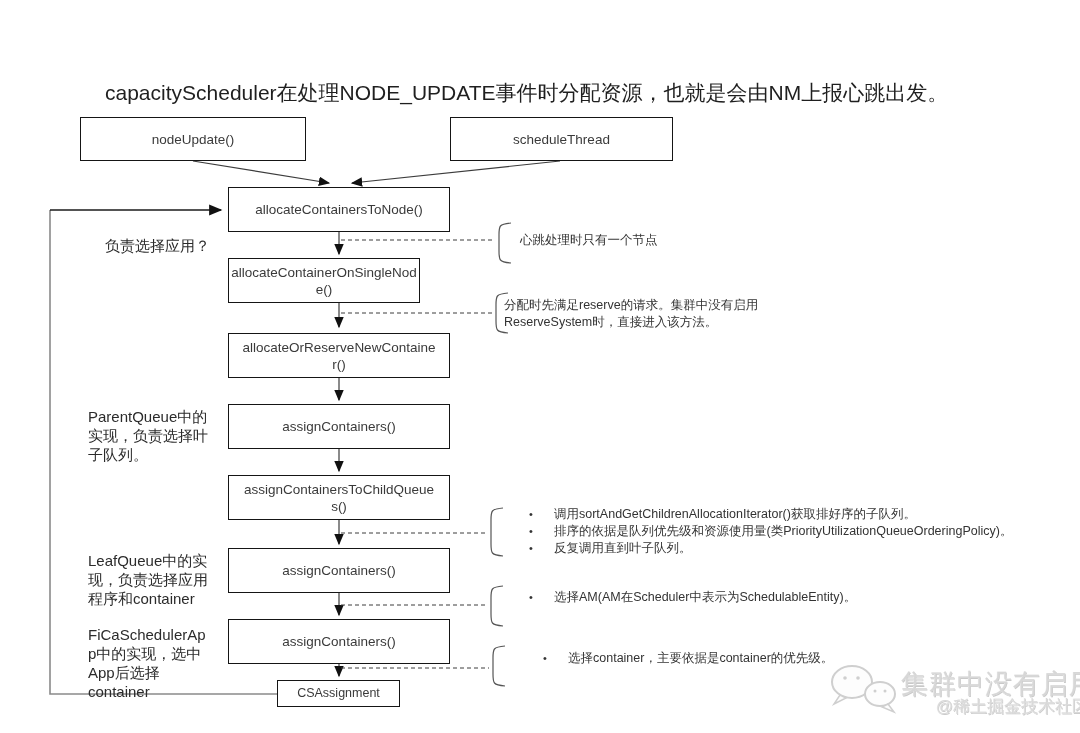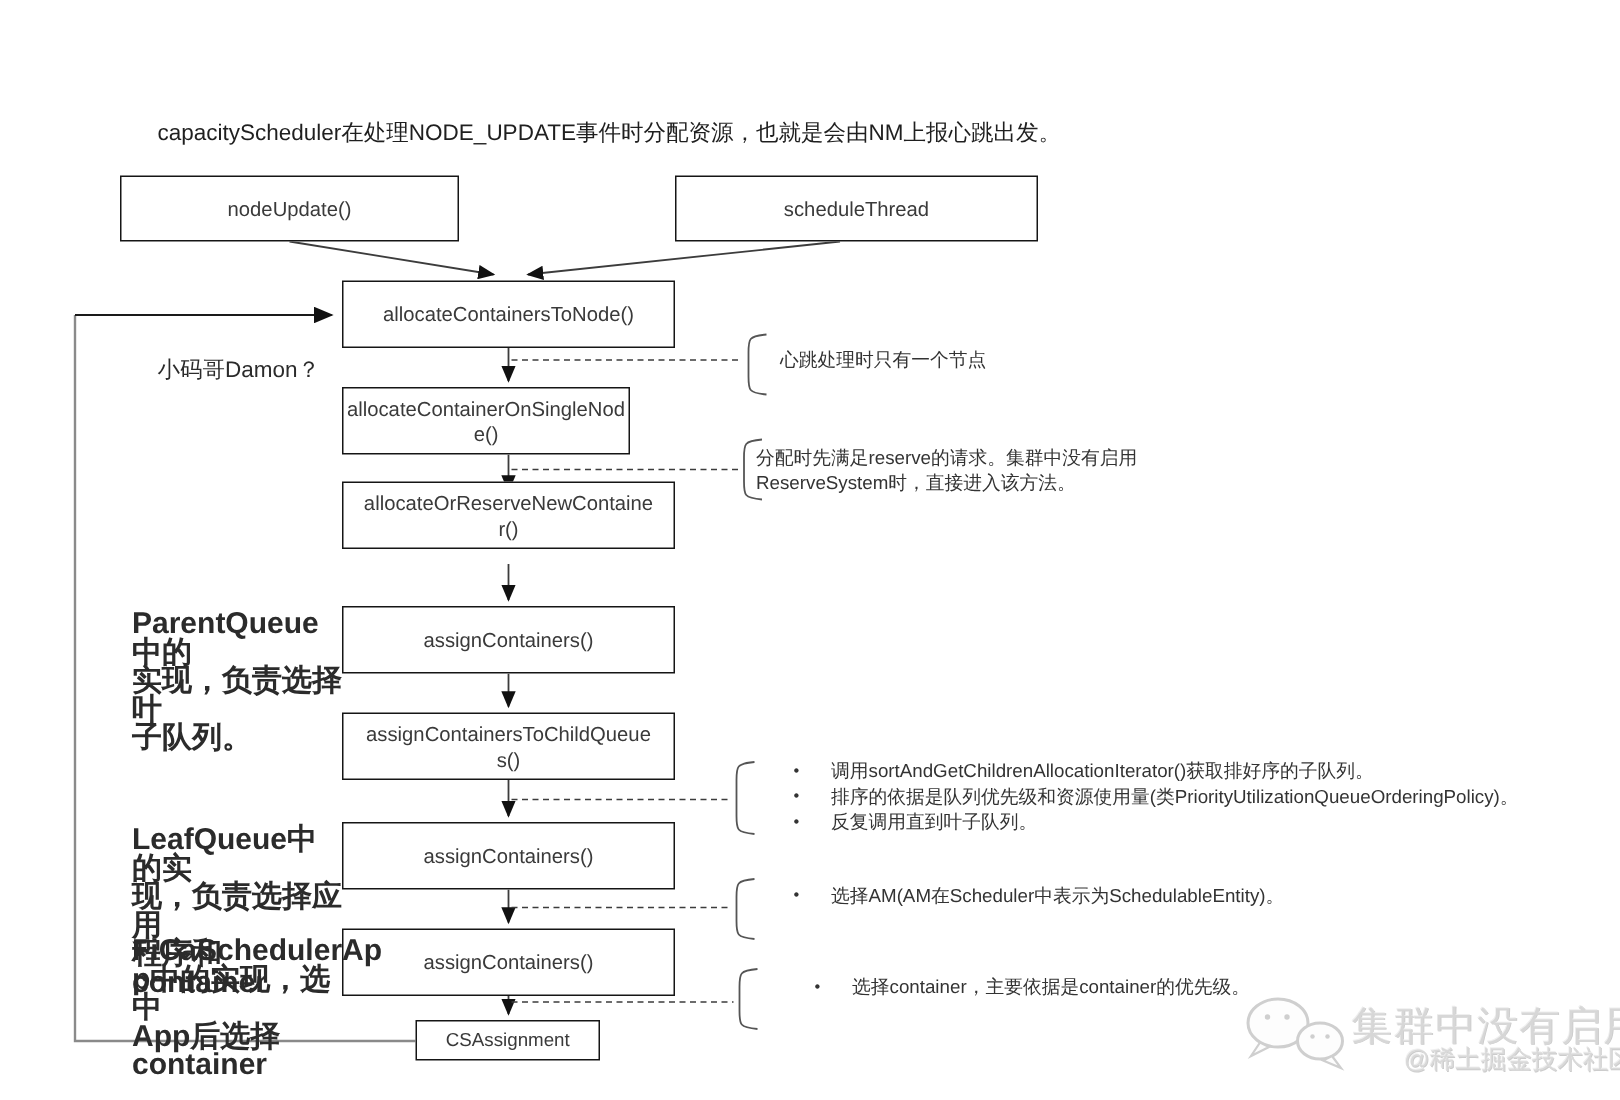--- a/index.html
+++ b/index.html
@@ -6,30 +6,30 @@
   .canvas {
     position:relative; width:1080px; height:733px; background:#ffffff;
     font-family:"Liberation Sans","DejaVu Sans",sans-serif; overflow:hidden;
     color:#2e2e2e;
   }
   .abs { position:absolute; }
   .page-title {
     left:105px; top:28px; font-size:25px; color:#141414; letter-spacing:0.2px;
   }
   .page-subtitle {
-    left:105px; top:79px; font-size:15px; color:#1f1f1f;
+    left:105px; top:79px; font-size:21px; color:#1f1f1f;
   }
   .box {
     border:1.6px solid #151515; background:#fff; box-sizing:border-box;
     display:flex; align-items:center; justify-content:center; text-align:center;
     font-size:13.5px; line-height:17px; color:#3a3a3a; padding:2px 19px;
     white-space:pre-line;
   }
   .side-note {
-    font-size:20px; line-height:19px; color:#2b2b2b; white-space:pre-line;font-weight:bold;
+    font-size:15px; line-height:19px; color:#2b2b2b; white-space:pre-line;
   }
   .loop-question { left:105px; top:237px; font-size:15px; color:#2b2b2b; }
   .annotation-text {
     font-size:12.5px; line-height:16.5px; color:#333; white-space:pre-line;
   }
   ul.annotation-bullets {
     margin:0; padding:0; list-style:none; font-size:12.5px; line-height:15px; color:#333;
   }
   ul.annotation-bullets li { position:relative; padding-left:32px; margin-bottom:2px; }
   ul.annotation-bullets li::before {
@@ -82,35 +82,35 @@
     <path d="M511 223 C499 224 499 226 499 235 L499 251 C499 260 499 262 511 263" fill="none" stroke="#555" stroke-width="1.2"></path>
     <path d="M508 293 C496 294 496 296 496 305 L496 321 C496 330 496 332 508 333" fill="none" stroke="#555" stroke-width="1.2"></path>
     <path d="M503 508 C491 509 491 511 491 520 L491 544 C491 553 491 555 503 556" fill="none" stroke="#555" stroke-width="1.2"></path>
     <path d="M503 586 C491 587 491 589 491 598 L491 614 C491 623 491 625 503 626" fill="none" stroke="#555" stroke-width="1.2"></path>
     <path d="M505 646 C493 647 493 649 493 658 L493 674 C493 683 493 685 505 686" fill="none" stroke="#555" stroke-width="1.2"></path>
   </svg>
 
   <div class="abs page-subtitle">capacityScheduler在处理NODE_UPDATE事件时分配资源，也就是会由NM上报心跳出发。</div>
 
   <div class="abs box" style="left:80px; top:117px; width:226px; height:44px;">nodeUpdate()</div>
-  <div class="abs box" style="left:450px; top:117px; width:242px; height:44px;">scheduleThread</div>
+  <div class="abs box" style="left:450px; top:117px; width:223px; height:44px;">scheduleThread</div>
 
   <div class="abs box" style="left:228px; top:187px; width:222px; height:45px;">allocateContainersToNode()</div>
   <div class="abs box" style="left:228px; top:258px; width:192px; height:45px;">allocateContainerOnSingleNod
 e()</div>
-  <div class="abs box" style="left:228px; top:321px; width:222px; height:45px;">allocateOrReserveNewContaine
+  <div class="abs box" style="left:228px; top:333px; width:222px; height:45px;">allocateOrReserveNewContaine
 r()</div>
   <div class="abs box" style="left:228px; top:404px; width:222px; height:45px;">assignContainers()</div>
   <div class="abs box" style="left:228px; top:475px; width:222px; height:45px;">assignContainersToChildQueue
 s()</div>
   <div class="abs box" style="left:228px; top:548px; width:222px; height:45px;">assignContainers()</div>
   <div class="abs box" style="left:228px; top:619px; width:222px; height:45px;">assignContainers()</div>
   <div class="abs box" style="left:277px; top:680px; width:123px; height:27px; font-size:12.5px;">CSAssignment</div>
 
-  <div class="abs loop-question">小码哥Damon？</div>
+  <div class="abs loop-question">负责选择应用？</div>
   <div class="abs side-note" style="left:88px; top:407px; width:140px;">ParentQueue中的
 实现，负责选择叶
 子队列。</div>
   <div class="abs side-note" style="left:88px; top:625px; width:140px;">FiCaSchedulerAp
 p中的实现，选中
 App后选择
 container</div>
   <div class="abs side-note" style="left:88px; top:551px; width:140px;">LeafQueue中的实
 现，负责选择应用
 程序和container</div>

